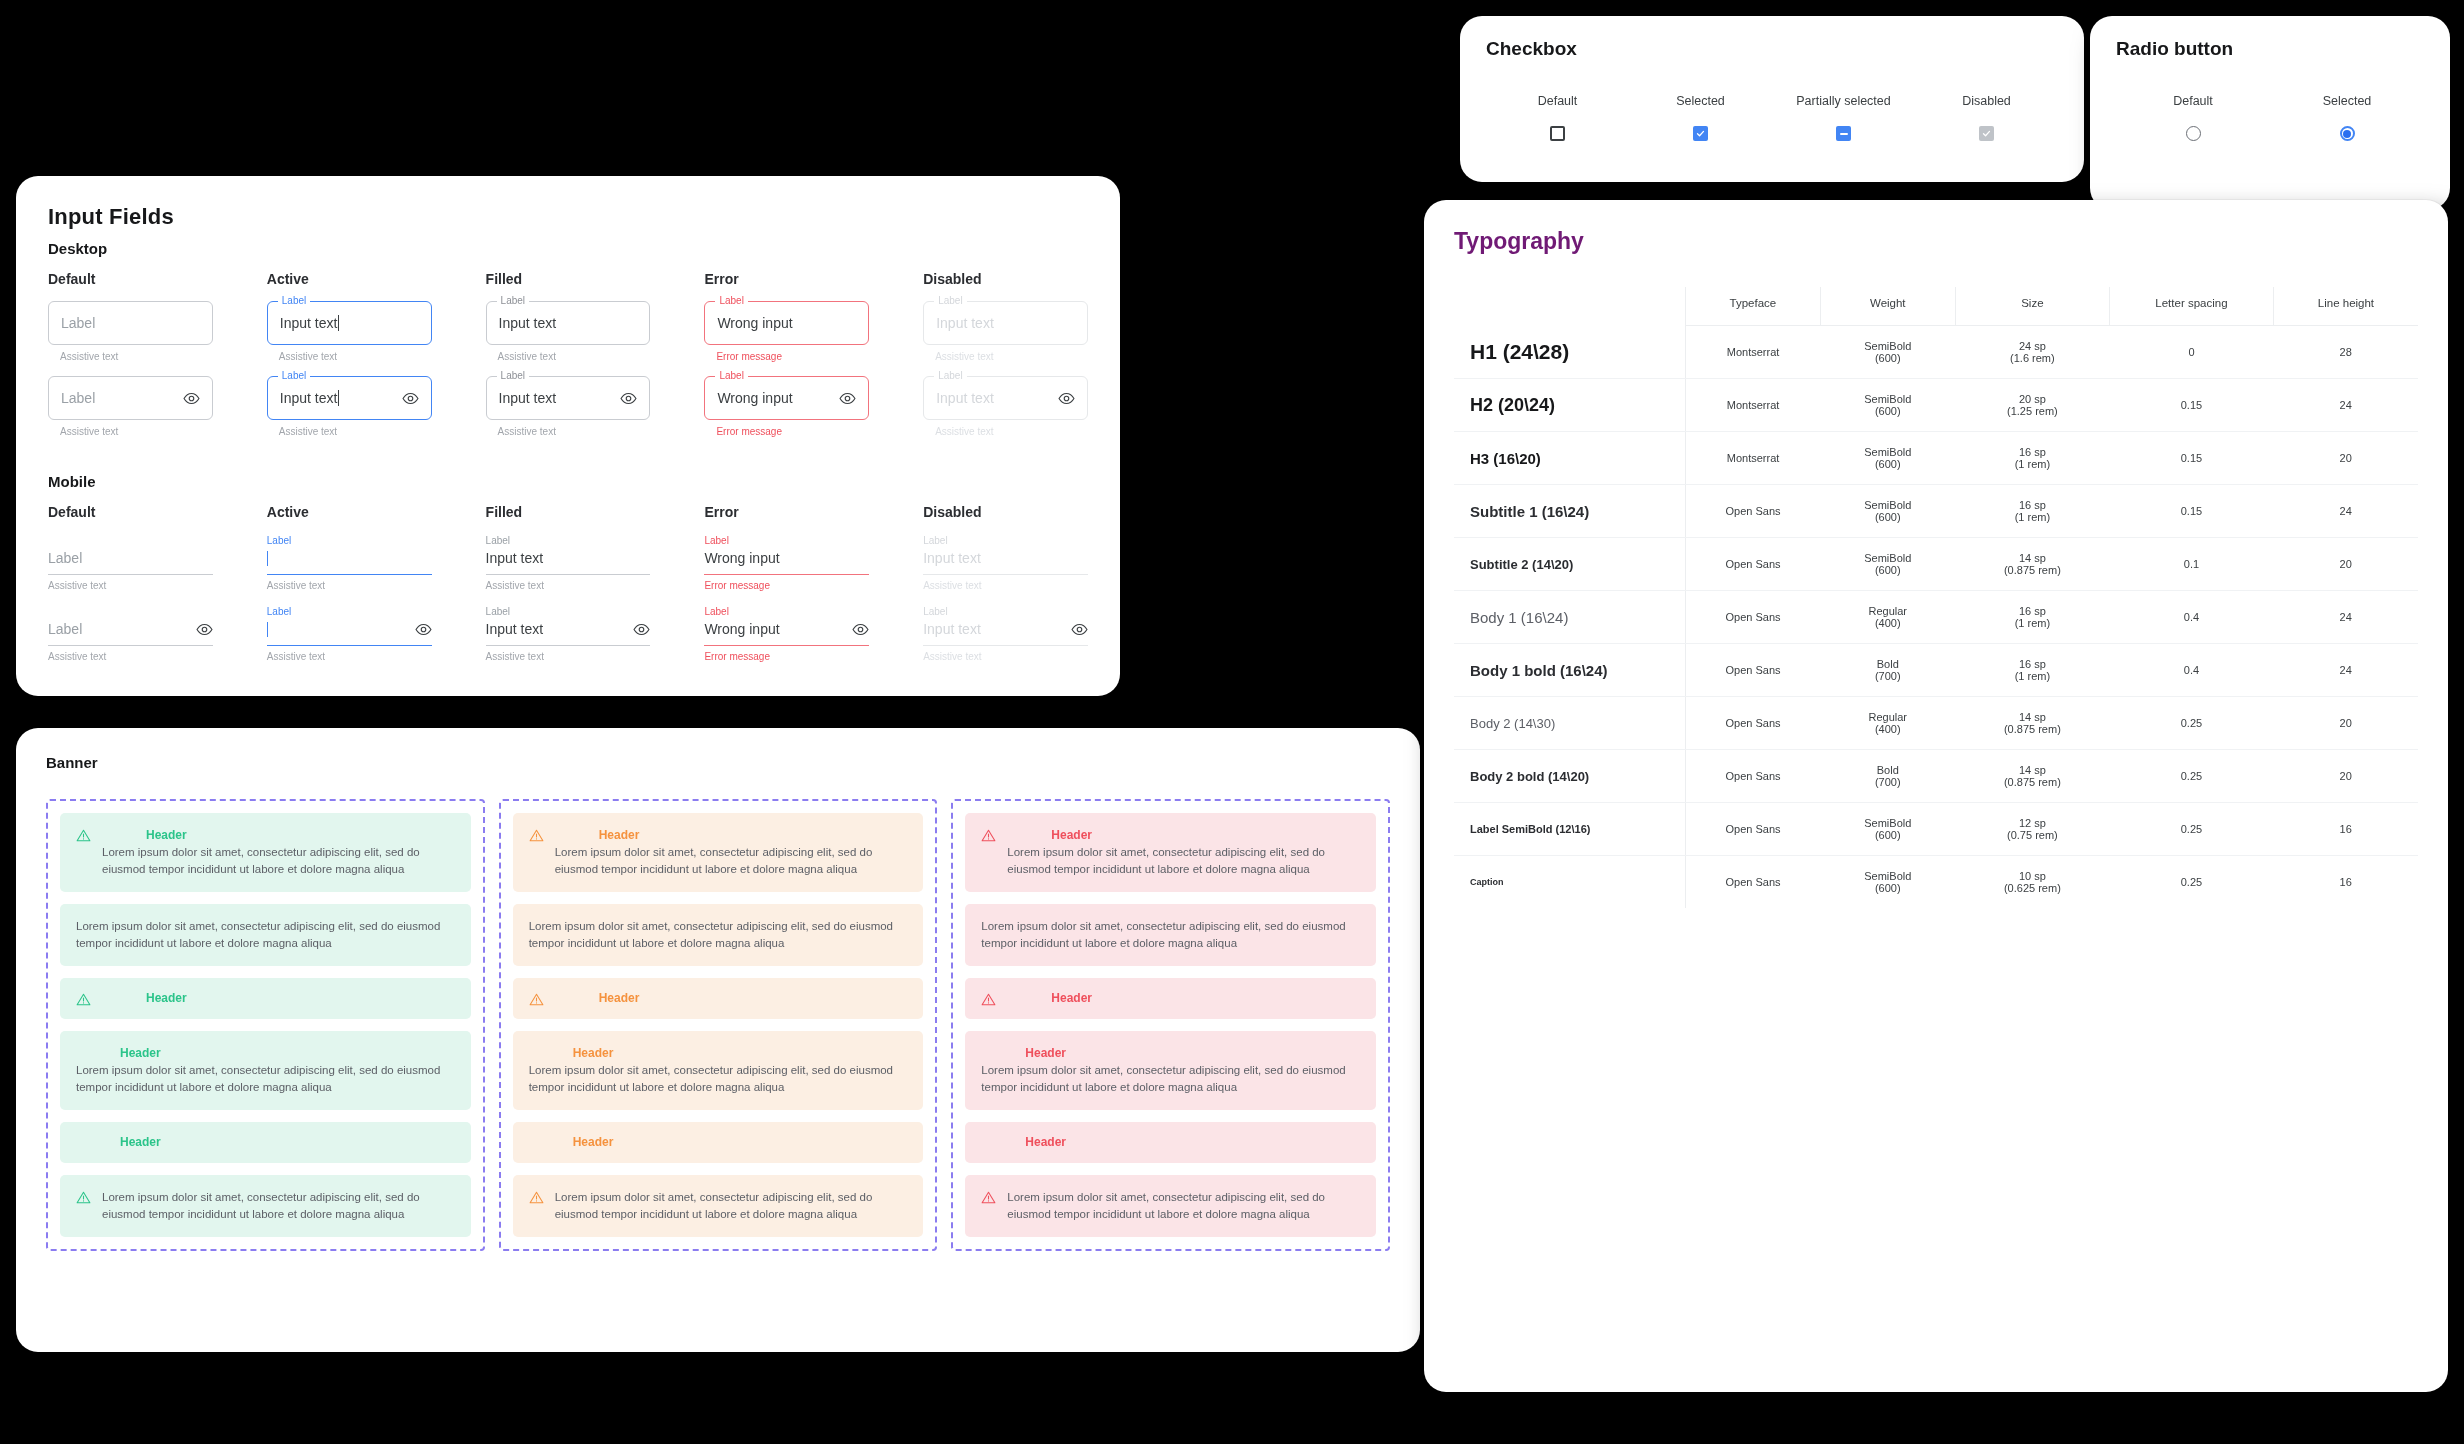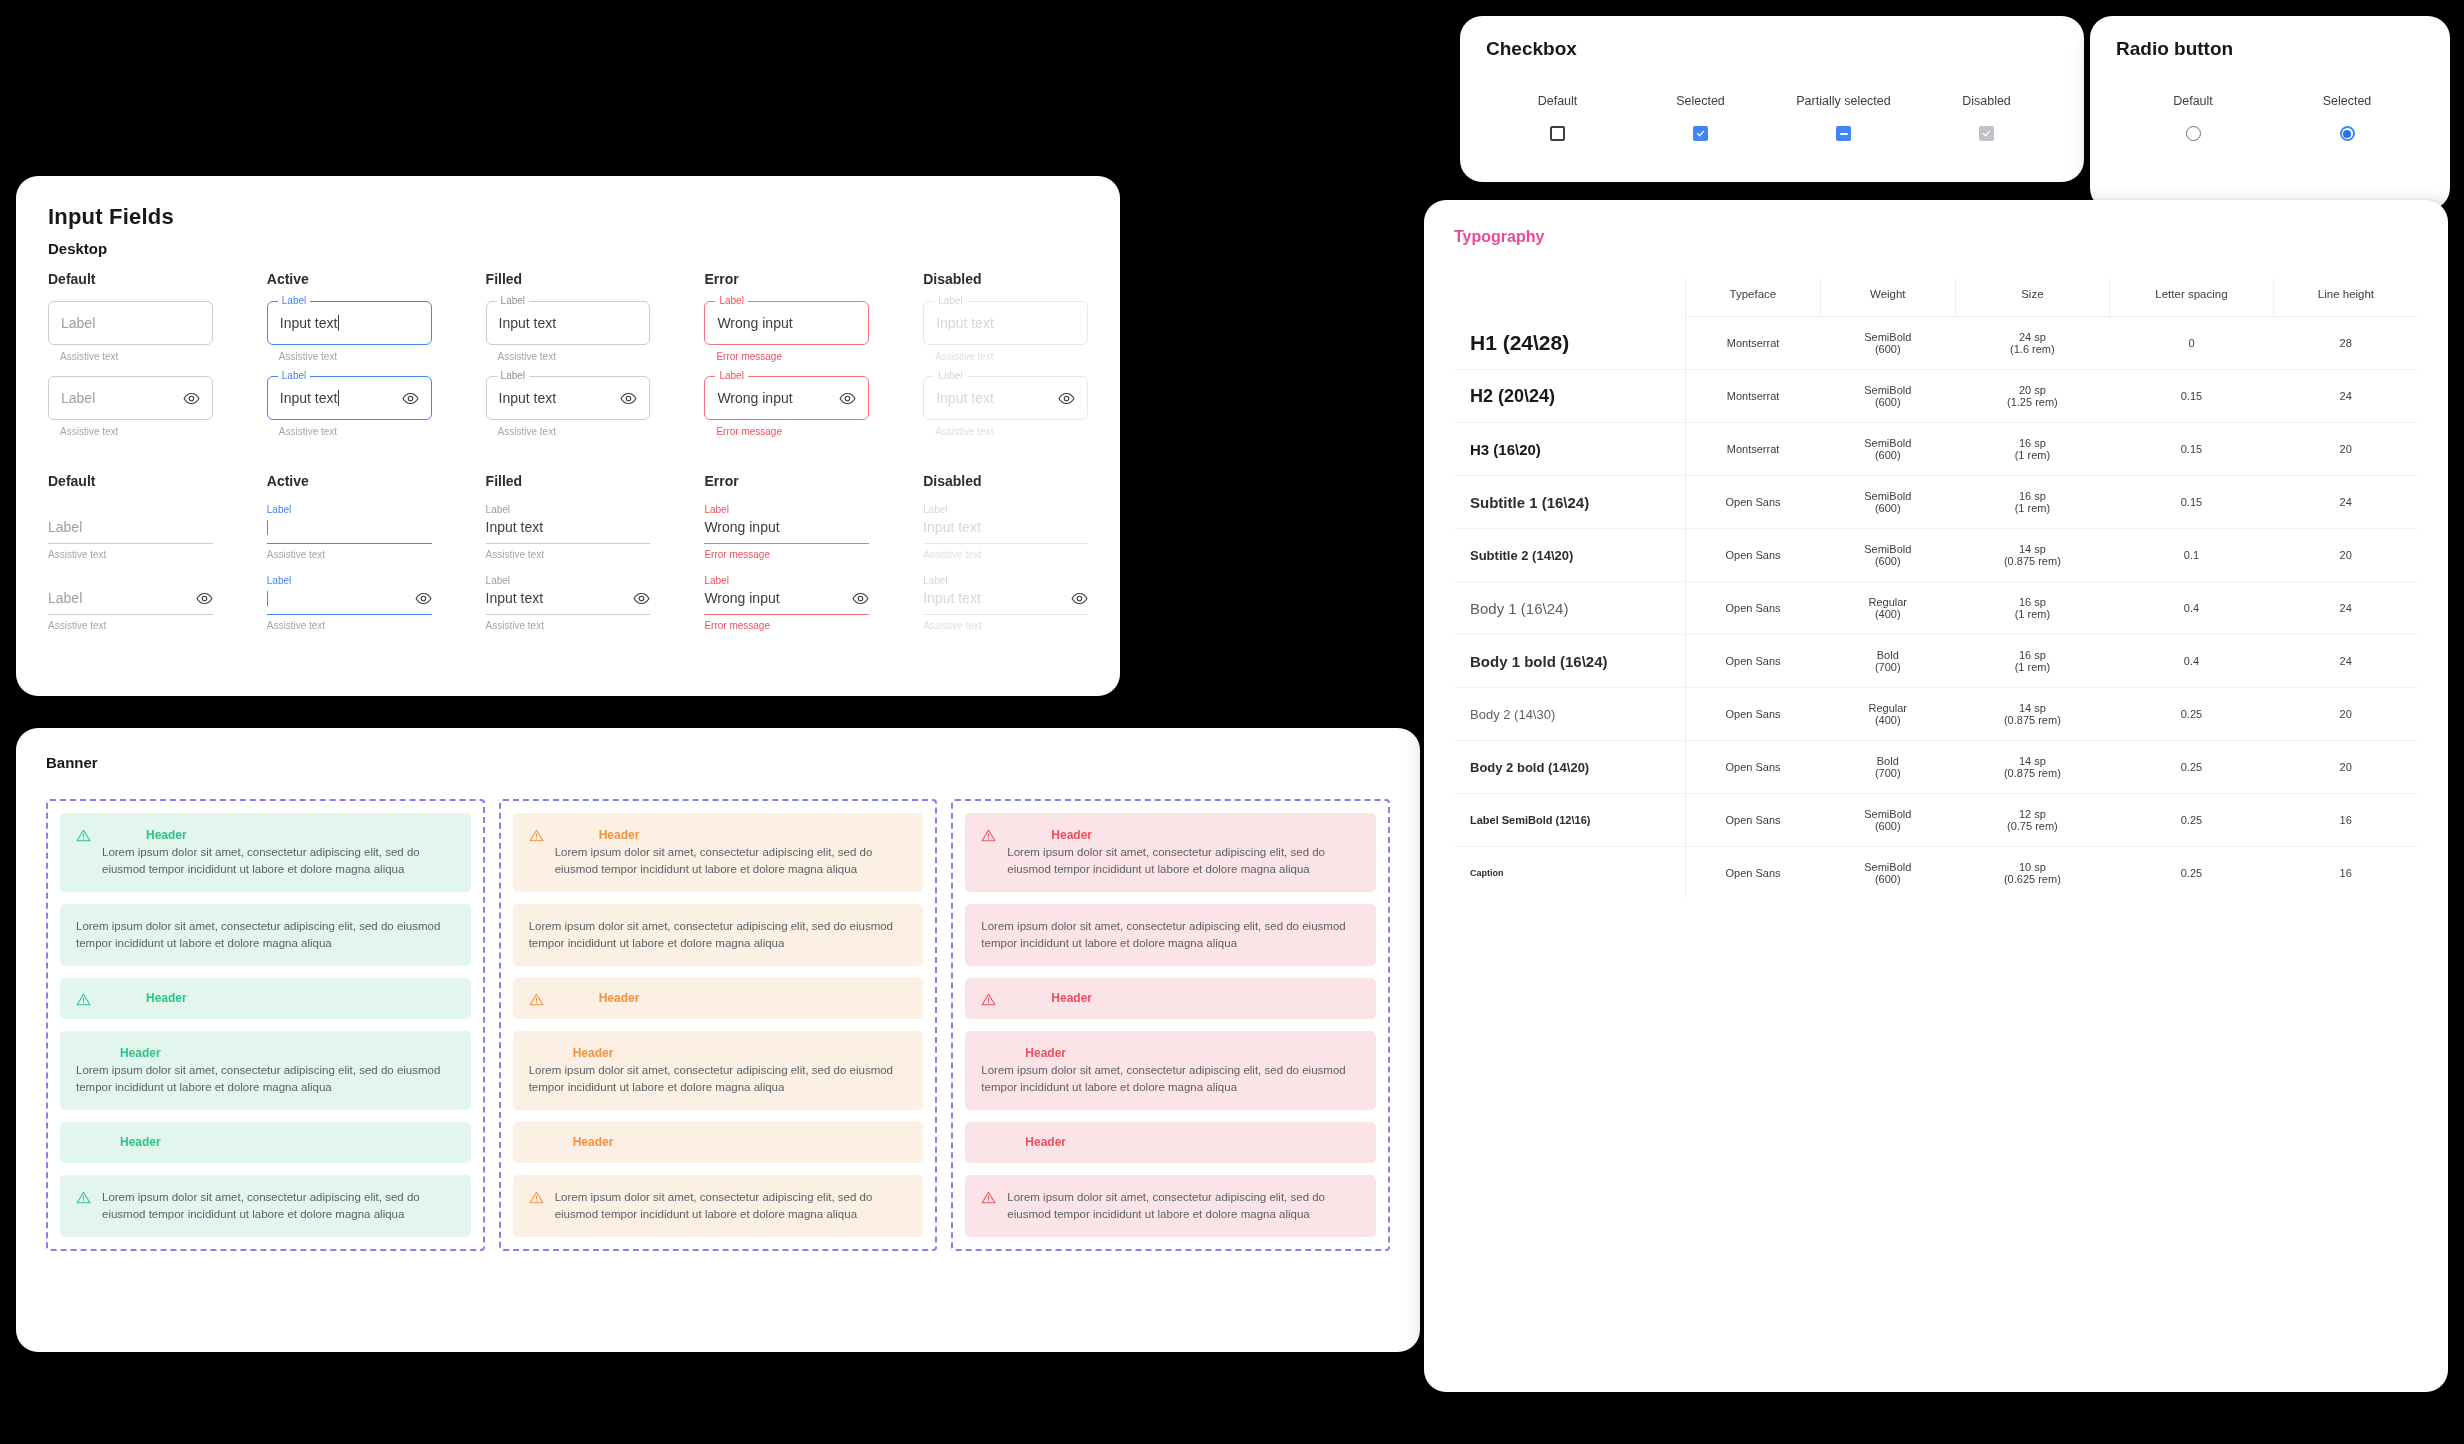--- a/index.html
+++ b/index.html
@@ -116,21 +116,21 @@
   .cb .dash { width: 8px; height: 2px; background: #fff; border-radius: 1px; }
 
   .rb { width: 15px; height: 15px; border-radius: 50%; display: inline-flex; align-items: center; justify-content: center; }
   .rb.empty { border: 1.5px solid #6b6f76; background: #fff; }
   .rb.sel { border: 2px solid #4285f4; background: #fff; }
   .rb.sel .dot { width: 8px; height: 8px; border-radius: 50%; background: #2a6ff0; }
 
   
   #panel-typo { left: 1424px; top: 200px; width: 1024px; height: 1192px; }
   .typo-inner { padding: 28px 30px 10px 30px; }
-  .typo-title { font-size: 16px; font-weight: bold; color: #ec4899; }
+  .typo-title { font-size: 23px; font-weight: bold; color: #701a75; }
   table.typo { width: 100%; border-collapse: collapse; margin-top: 32px; table-layout: fixed; }
   table.typo col.c0 { width: 24%; }
   table.typo col.c1 { width: 14%; }
   table.typo col.c2 { width: 14%; }
   table.typo col.c3 { width: 16%; }
   table.typo col.c4 { width: 17%; }
   table.typo col.c5 { width: 15%; }
   table.typo th {
     font-size: 11.5px; font-weight: normal; color: #3c4043; text-align: center;
     padding: 10px 4px 16px 4px; border-bottom: 1px solid #eceef0; border-left: 1px solid #eceef0;
@@ -267,20 +267,21 @@
                         <circle cx="12" cy="12" r="3.2"></circle>
                       </svg>
                     </span>
                   </div>
                   <div class="of-assist disabled">Assistive text</div>
                 </div>
               </div>
             </div>
           </div>
           <div style="margin-top: 36px;">
+            <div class="sub-title">Mobile</div>
             <div class="grid5" style="margin-top: 14px;">
               <div>
                 <div class="col-title">Default</div>
                 <div class="mf-wrap">
                   <div class="mf default">
                     <div class="mf-label"></div>
                     <div class="mf-row">
                       <span class="mf-val ph">Label</span>
                     </div>
                   </div>

